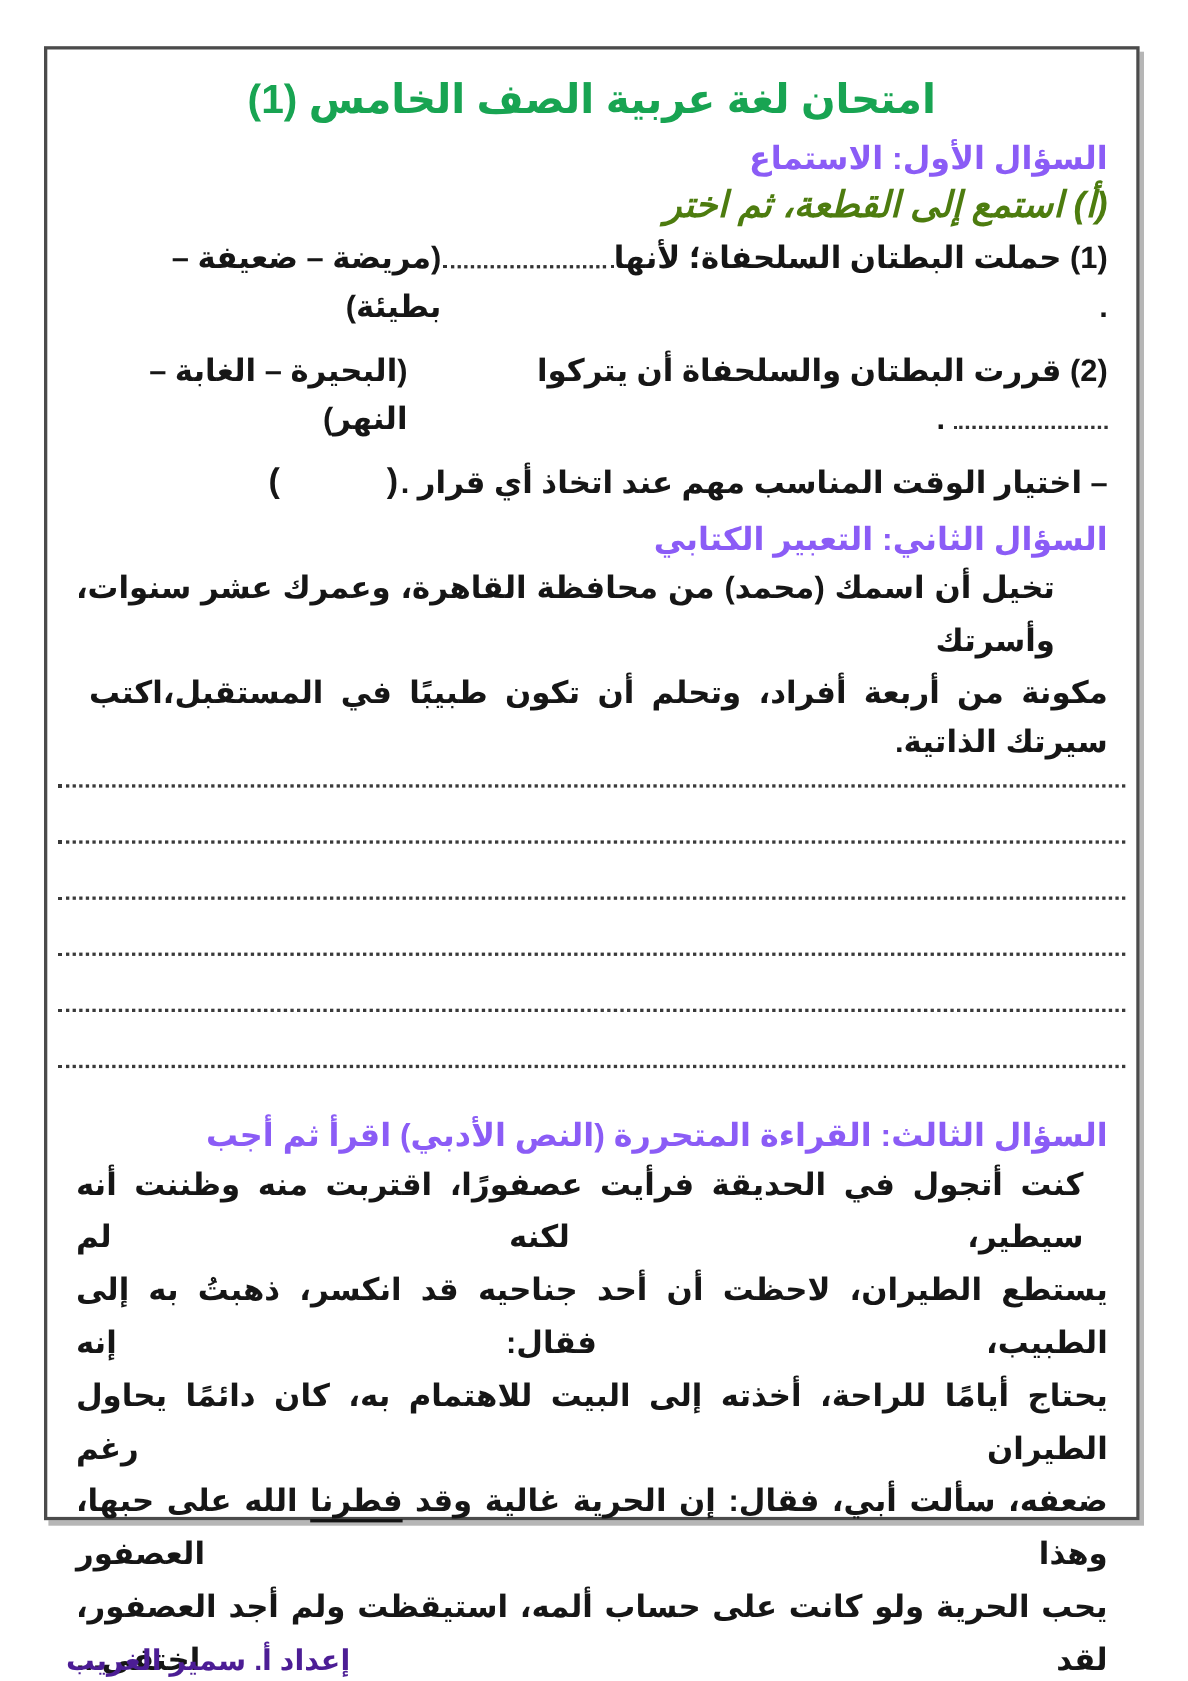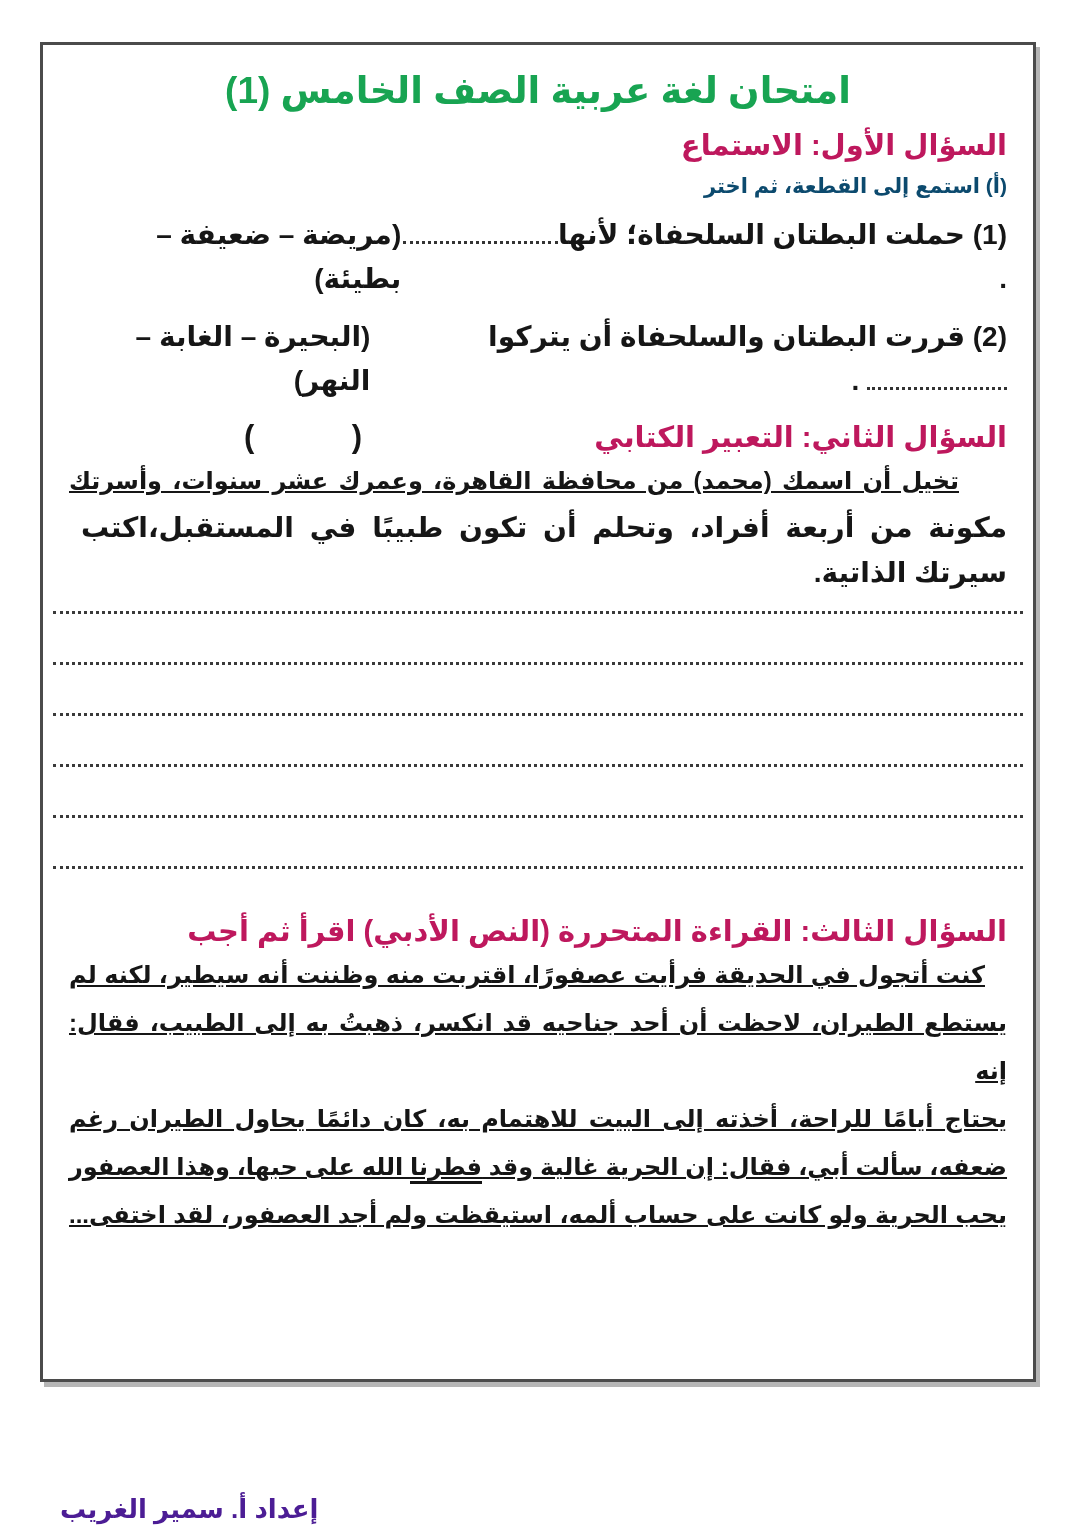--- a/index.html
+++ b/index.html
@@ -10,34 +10,34 @@
   }
   .sheet{
     position:absolute;left:40px;top:42px;width:996px;height:1340px;
     border:3px solid #4b4b4b;box-shadow:4px 5px 0 rgba(110,110,110,.5);
     box-sizing:border-box;padding:20px 26px 0 26px;background:#fff;
   }
   .title{
     text-align:center;font-size:37px;line-height:48px;color:#18a452;
     margin:2px 0 10px 0;
   }
-  .red-heading{font-size:29px;line-height:40px;color:#be185d;}
-  .green-label{font-size:21px;line-height:42px;color:#0c4a6e;}
+  .red-heading{font-size:29px;line-height:40px;color:#8b5cf6;}
+  .green-label{font-size:33px;line-height:42px;color:#4d7c0f;font-style:italic;}
   .row{font-size:28px;line-height:44px;}
   .qrow{display:flex;justify-content:space-between;align-items:baseline;margin-bottom:14px;}
   .dots{display:inline-block;border-bottom:3px dotted #333;height:2px;vertical-align:baseline;}
   .d155{width:155px}.d140{width:140px}
   .rel{position:relative;}
   .ans{
     position:absolute;top:-2px;display:flex;justify-content:space-between;
     direction:ltr;font-size:31px;
   }
   .ans-q1b{left:175px;width:118px;}
   .para{font-size:28px;line-height:45px;text-align:justify;margin-left:12px;}
-  .jline{text-align:justify;text-align-last:justify;font-size:24px;line-height:48px;text-decoration:underline;}
+  .jline{text-align:justify;text-align-last:justify;font-size:28px;line-height:48px;}
   .indent1{padding-right:22px;}
   .indent2{padding-right:48px;}
   .write-line{height:48px;border-bottom:3px dotted #3a3a3a;margin:0 -16px;}
   .write-line.first{height:16px;}
   .u{border-bottom:3px solid #141414;padding-bottom:1px;margin-top:48px;}
   .footer{
     position:absolute;left:60px;top:1494px;font-size:26px;color:#4c1d95;
   }
   .mb6{margin-bottom:6px}.mb10{margin-bottom:10px}
   .sp-q3{margin-top:42px;}
@@ -57,20 +57,21 @@
     <span>(مريضة – ضعيفة – بطيئة)</span>
   </div>
 
   <div class="row qrow">
     <span><span>(2) قررت البطتان والسلحفاة أن يتركوا</span><span class="dots d140"></span><span> .</span></span>
     <span>(البحيرة – الغابة – النهر)</span>
   </div>
 
 
   <div class="row rel mb10">
+    <span>– اختيار الوقت المناسب مهم عند اتخاذ أي قرار .</span>
     <span class="ans ans-q1b">
       <span>(</span>
       <span>)</span>
     </span>
   </div>
 
   <div class="red-heading">السؤال الثاني: التعبير الكتابي</div>
   <div class="jline indent2">تخيل أن اسمك (محمد) من محافظة القاهرة، وعمرك عشر سنوات، وأسرتك</div>
   <div class="para">مكونة من أربعة أفراد، وتحلم أن تكون طبيبًا في المستقبل،اكتب سيرتك الذاتية.</div>
 

